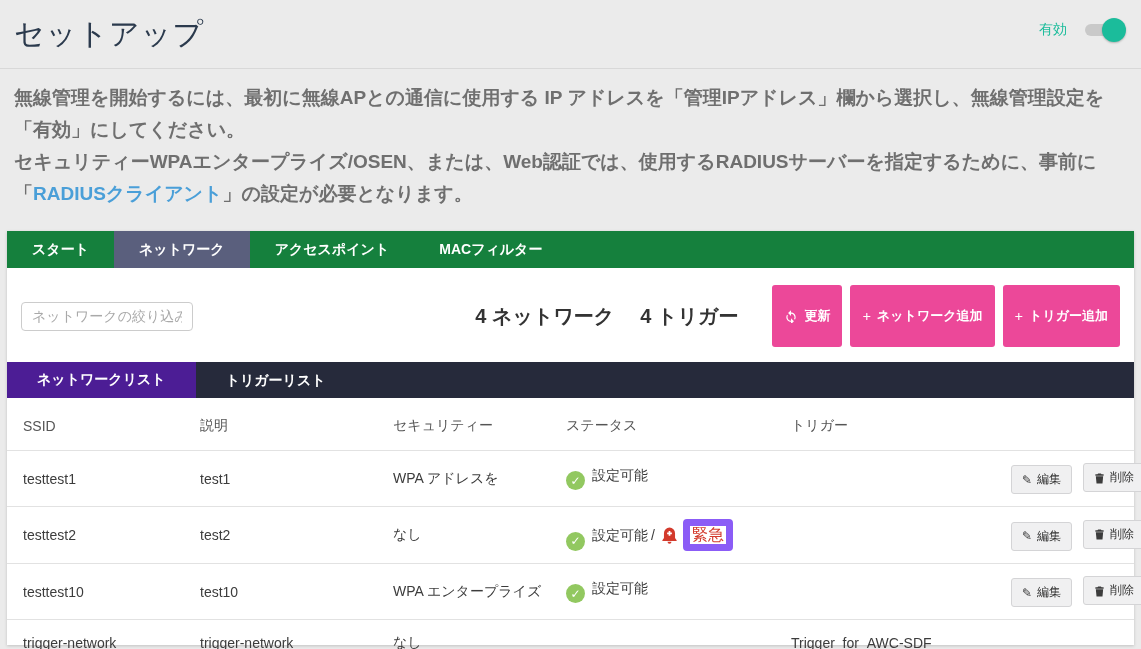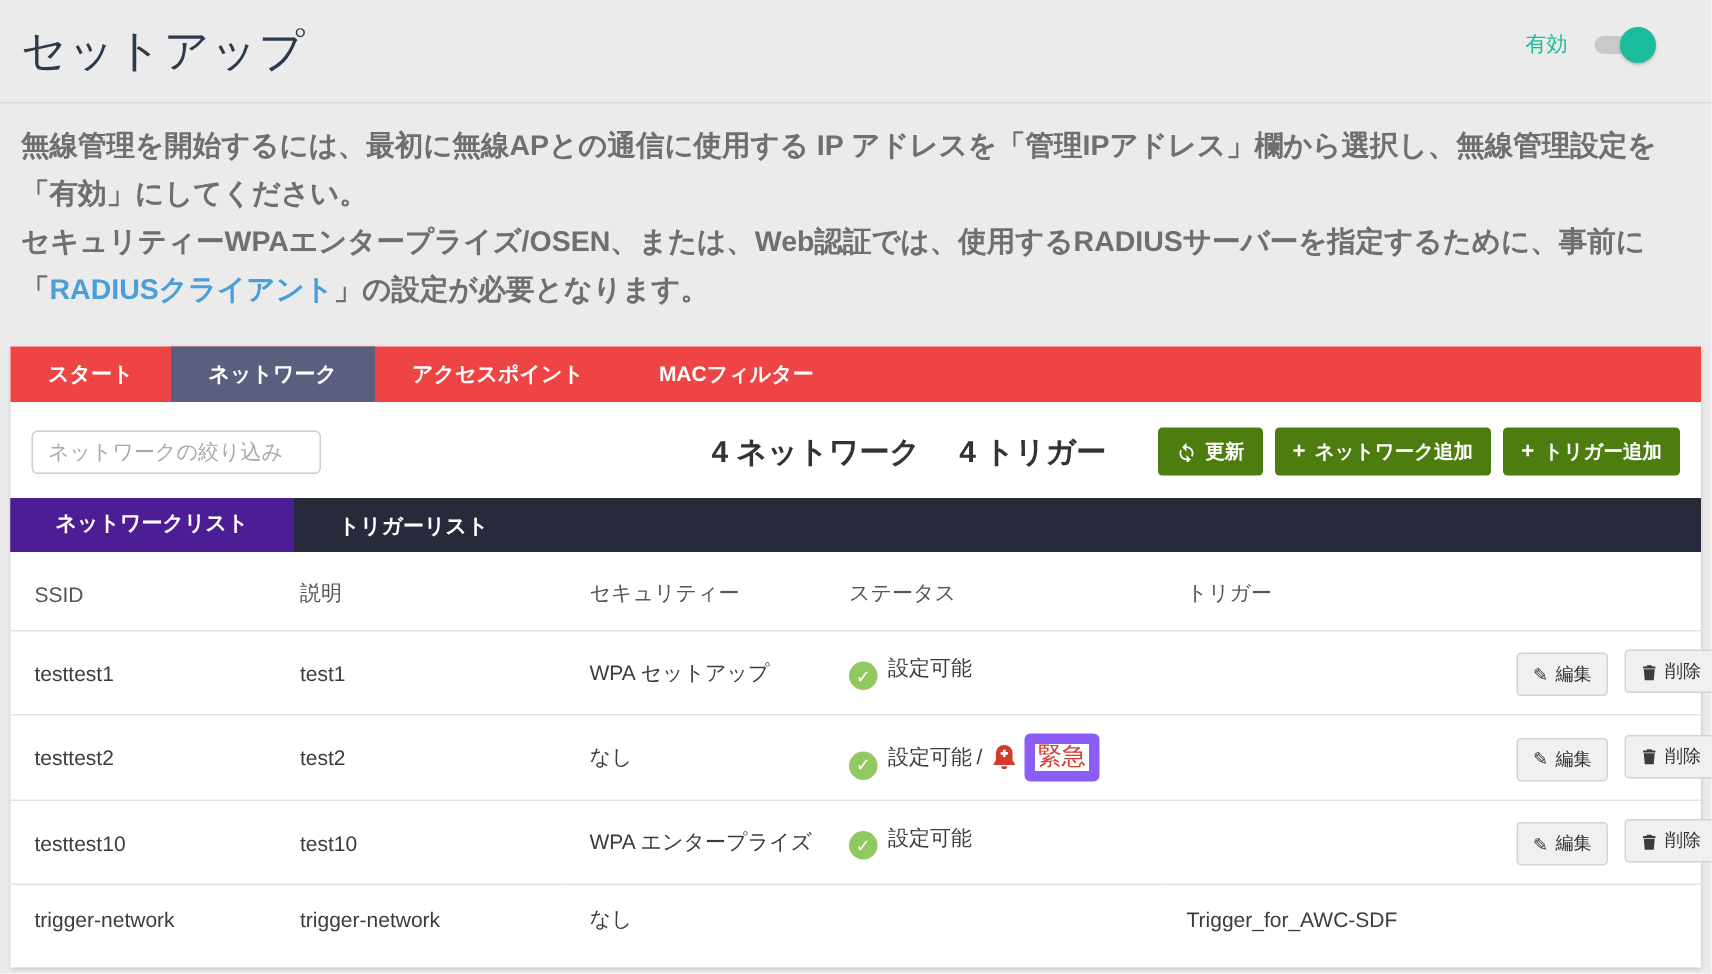--- a/index.html
+++ b/index.html
@@ -6,21 +6,21 @@
   html,body { width: 1141px; height: 649px; overflow: hidden; }
   body {
     background: #ebebeb;
     font-family: "Liberation Sans", "DejaVu Sans", sans-serif;
     color: #3c3c3c;
   }
   
   .hdr {
     height: 69px;
     display: flex; align-items: center; justify-content: space-between;
-    padding: 0 40px 0 14px;
+    padding: 0 18px 0 14px;
     border-bottom: 1px solid #d8d8d8;
   }
   .hdr h1 { font-size: 30px; font-weight: 400; color: #2b3a4d; letter-spacing: 1px; }
   .toggle-wrap { display: flex; align-items: center; gap: 18px; margin-top: -8px; }
   .toggle-label { color: #1bbc9b; font-size: 14px; }
   .toggle {
     width: 38px; height: 12px; background: #c9c9c9; border-radius: 7px;
     position: relative; cursor: pointer;
   }
   .toggle .knob {
@@ -32,41 +32,41 @@
   .desc { padding: 13px 14px 10px; }
   .desc p { font-size: 19px; line-height: 32px; color: #6f6f6f; font-weight: bold; }
   .desc a.link { color: #4a9fd8; text-decoration: none; }
   
   .panel {
     margin: 11px 7px 0;
     background: #ffffff;
     box-shadow: 0 1px 3px rgba(0,0,0,.18);
     height: 414px;
   }
-  .tabs { display: flex; background: #ef4444; height: 37px; align-items: center; }
+  .tabs { display: flex; background: #15803d; height: 37px; align-items: center; }
   .tab {
     color: #ffffff; font-size: 14px; font-weight: bold;
     line-height: 37px; padding: 0 25px; cursor: pointer; white-space: nowrap;
   }
   .tab.active { background: #5a5f7d; }
   
   .toolbar { display: flex; align-items: center; padding: 17px 14px 15px; }
   .search {
-    width: 193px; height: 29px;
+    width: 172px; height: 29px;
     border: 1px solid #cccccc; border-radius: 4px;
     padding: 0 10px; font-size: 14px; color: #444;
     font-family: inherit; outline: none; background: #fff;
   }
   .search::placeholder { color: #a9a9a9; }
   .toolbar-right { margin-left: auto; display: flex; align-items: center; }
   .stat { font-size: 20px; font-weight: bold; color: #333; margin-right: 26px; white-space: nowrap; }
   .btn-teal {
-    background: #4d7c0f; color: #fff; border: none; border-radius: 3px;
-    font-family: Liberation Mono, monospace; font-size: 13px; font-weight: bold;
-    padding: 7px 12px; margin-left: 8px; cursor: pointer;
+    background: #ec4899; color: #fff; border: none; border-radius: 3px;
+    font-family: Liberation Serif, serif; font-size: 13px; font-weight: bold;
+    padding: 22px 12px; margin-left: 8px; cursor: pointer;
     display: inline-flex; align-items: center; gap: 6px; white-space: nowrap;
   }
   .btn-teal .plus { font-size: 15px; font-weight: bold; line-height: 1; }
   .btn-teal svg { display: block; }
   
   .subtabs { display: flex; background: #262a3b; height: 36px; }
   .subtab {
     color: #fff; font-size: 14px; font-weight: bold;
     line-height: 36px; padding: 0 30px; cursor: pointer; white-space: nowrap;
   }
@@ -180,21 +180,21 @@
           <th>ステータス</th>
           <th>トリガー</th>
           <th></th>
         </tr>
       </thead>
       <tbody>
 
         <tr>
           <td>testtest1</td>
           <td>test1</td>
-          <td>WPA セットアップ</td>
+          <td>WPA アドレスを</td>
           <td>
             <span class="check">
                 <span>✓</span>
               </span><span>設定可能</span>
           </td>
           <td></td>
           <td class="actions">
             <button class="btn-gray">
                 <span class="pencil">✎</span>
                 <span>編集</span>

